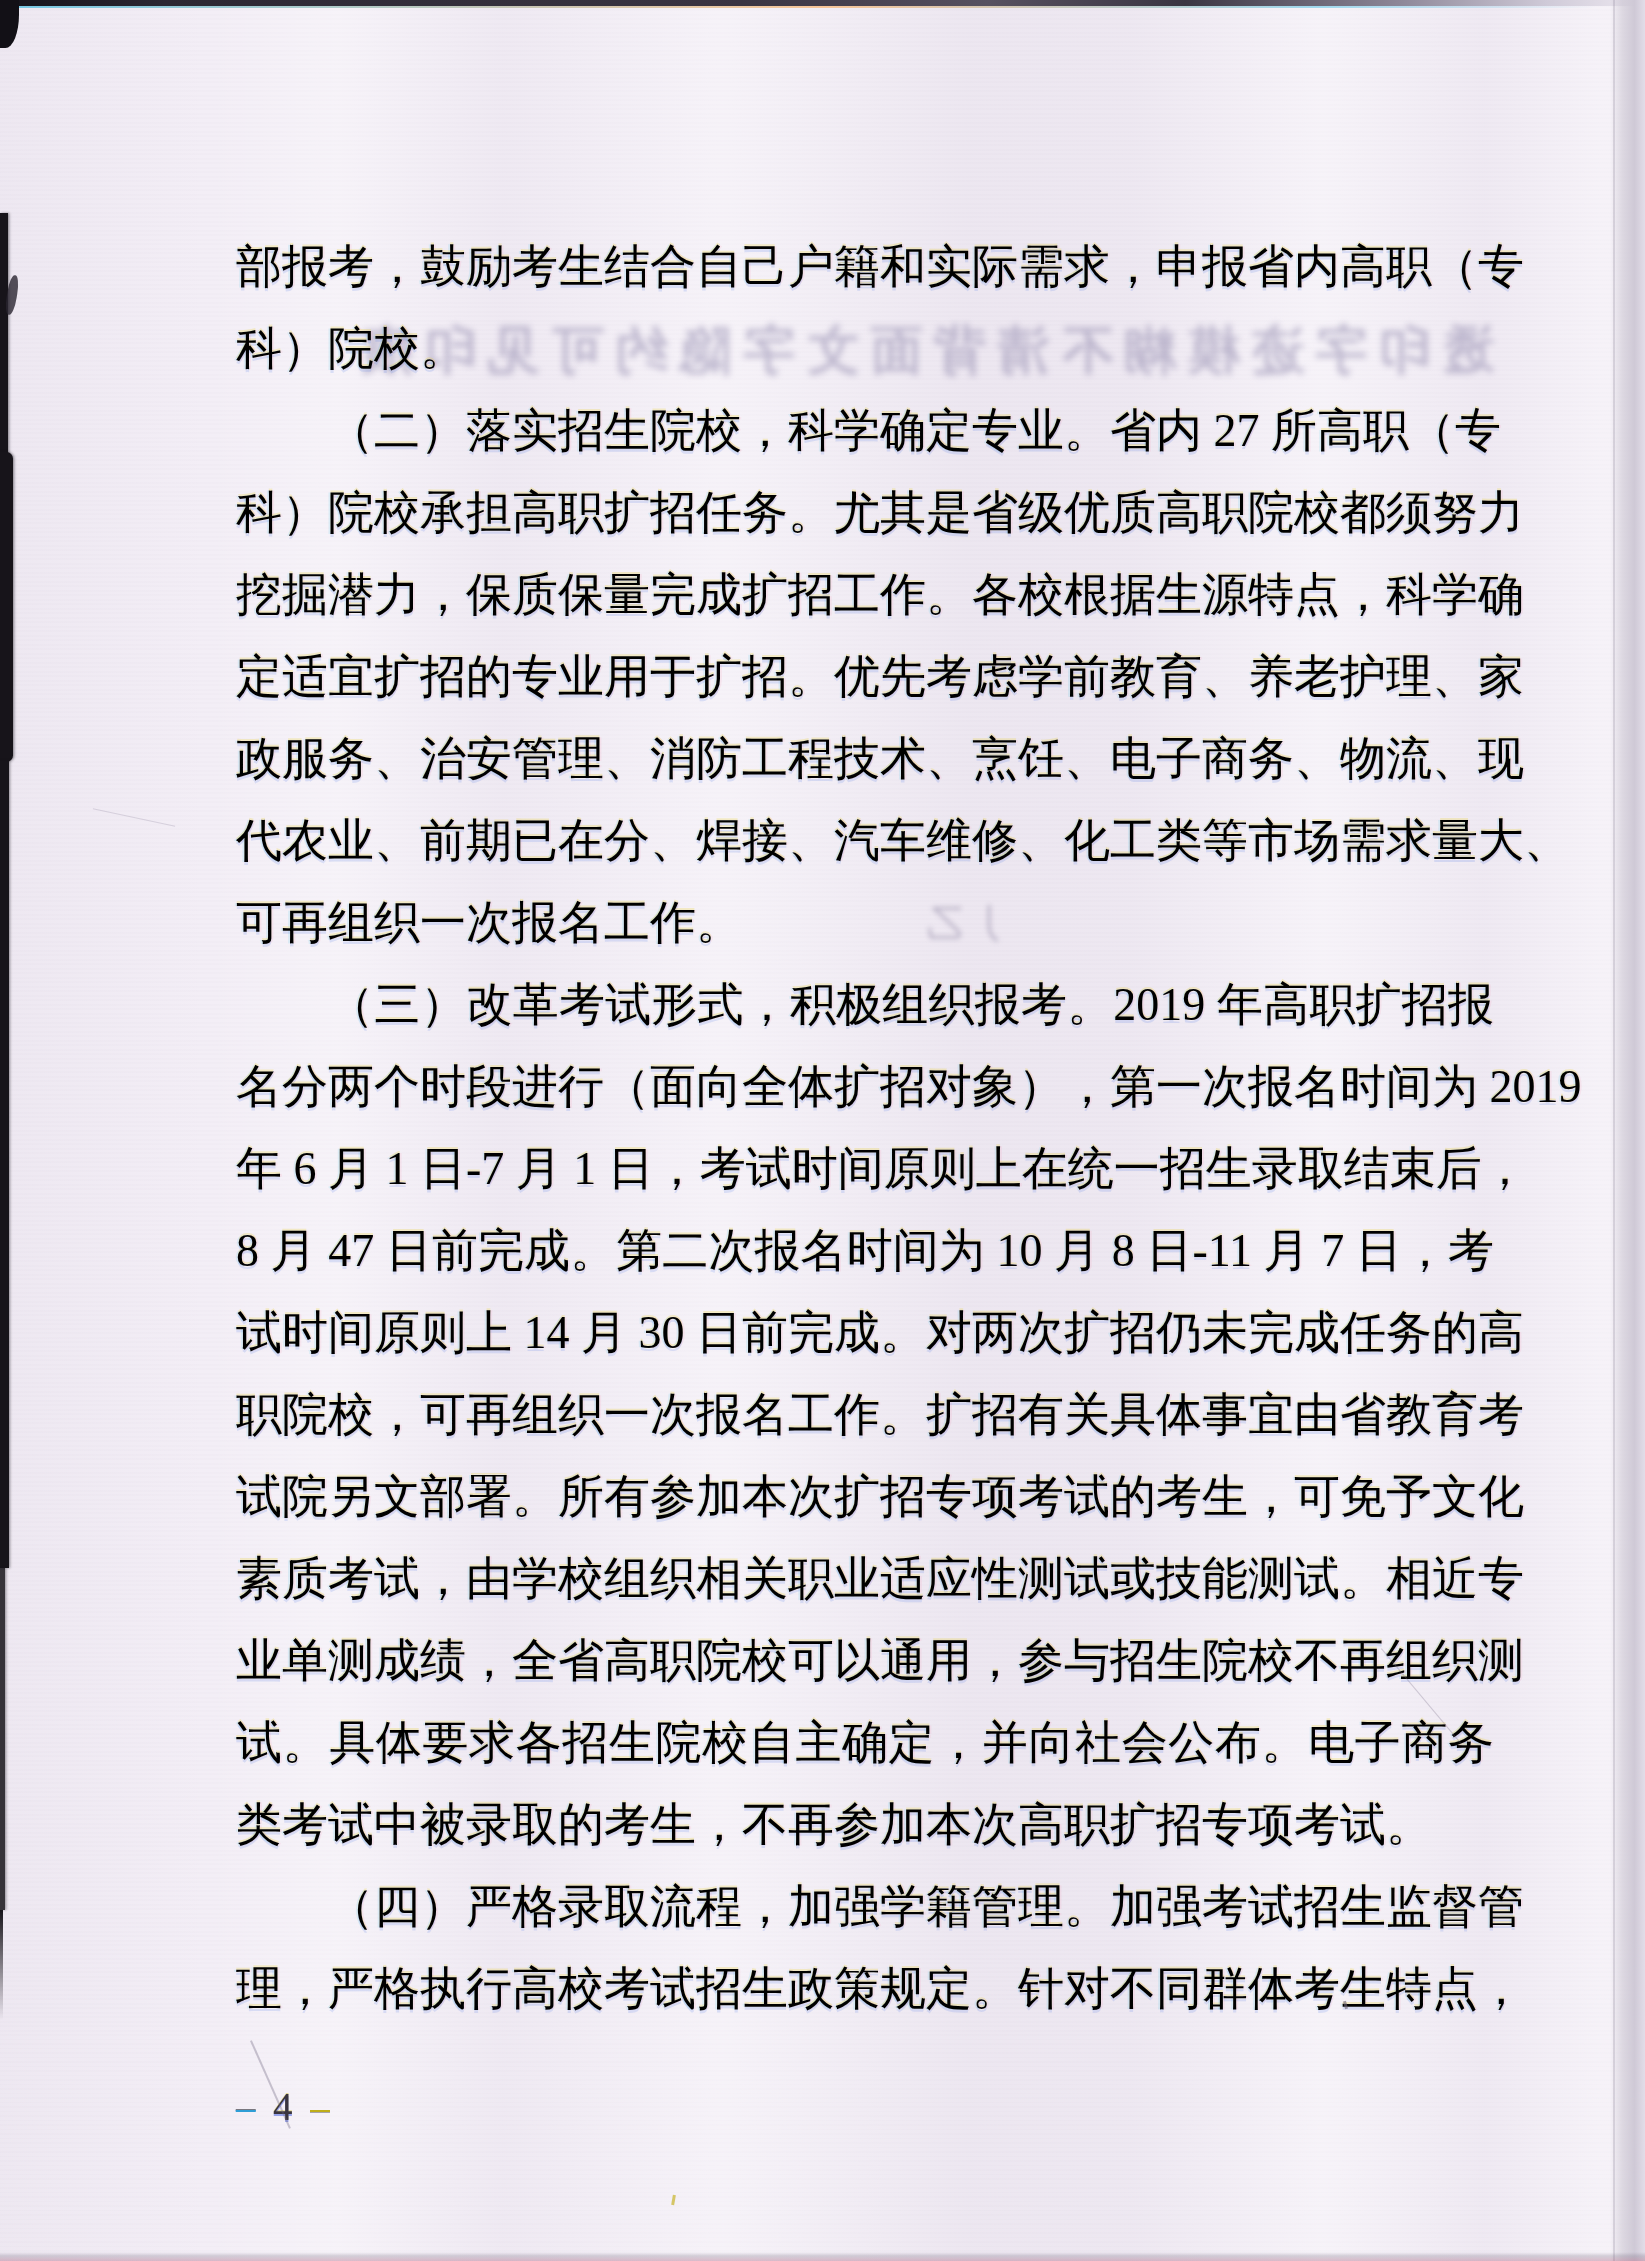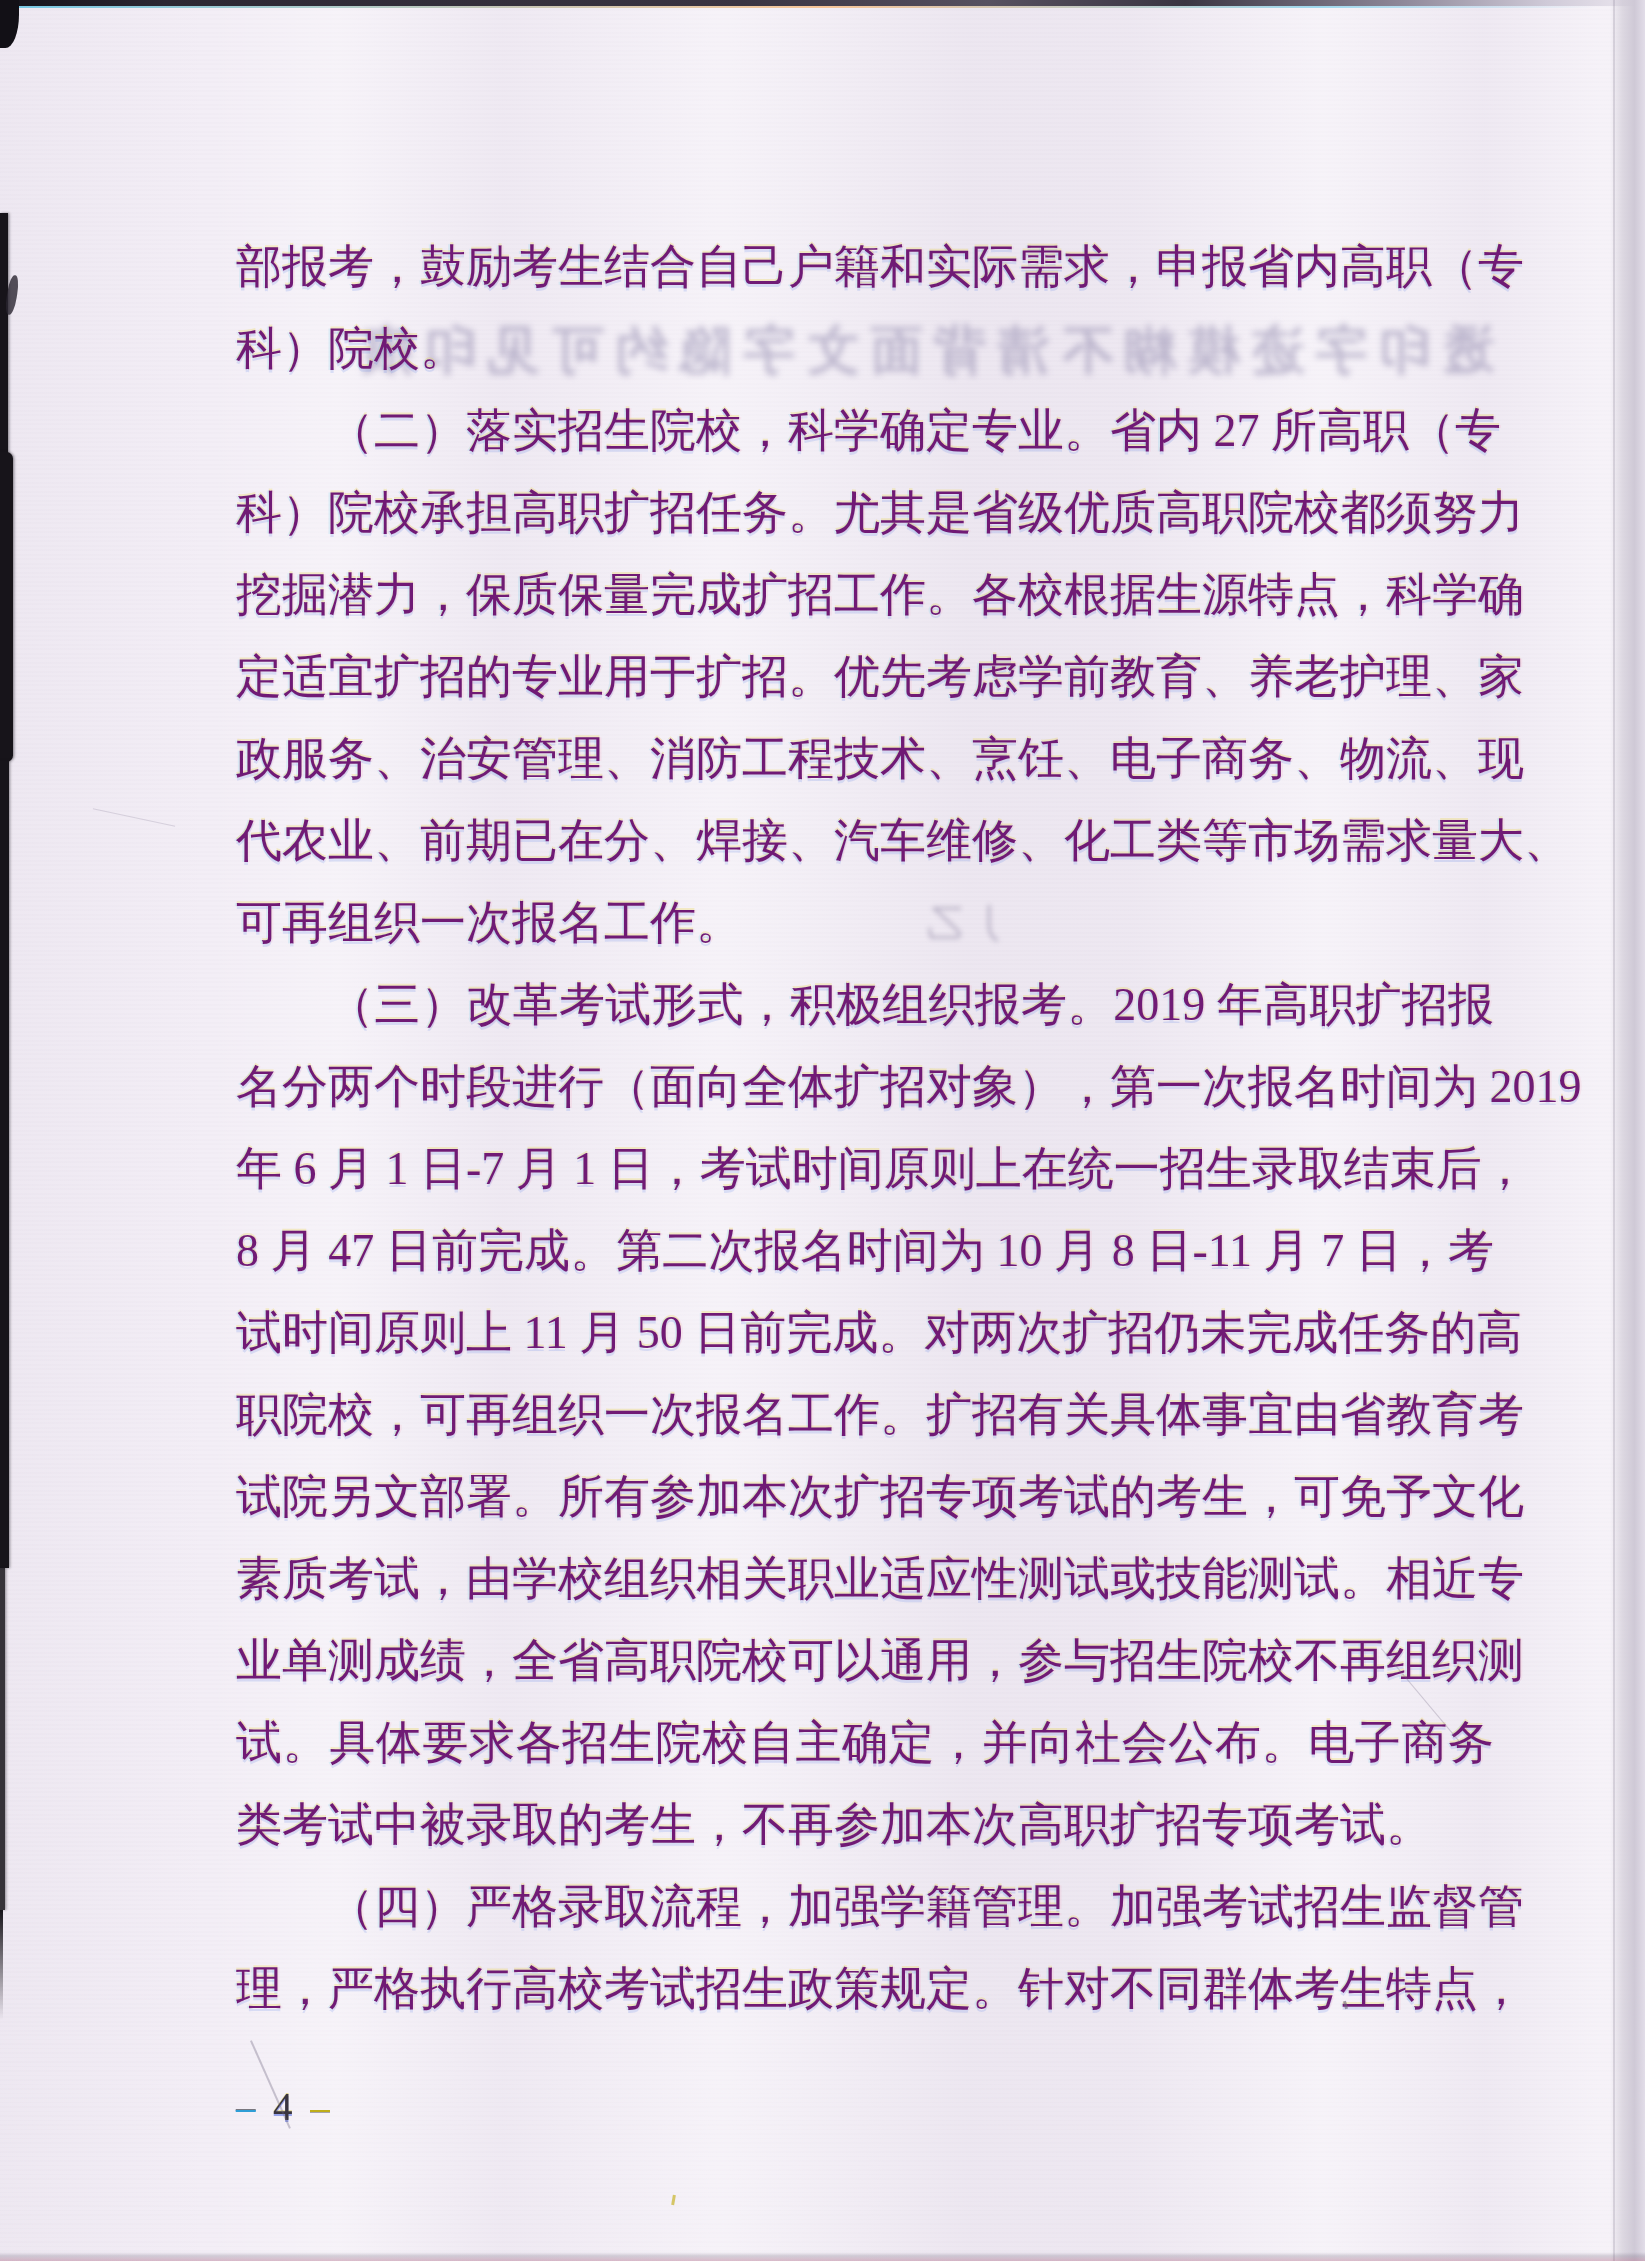--- a/index.html
+++ b/index.html
@@ -86,21 +86,21 @@
   .ghost-small{
     position:absolute;left:879px;top:897px;width:123px;height:45px;
     font-size:39px;color:rgba(140,132,162,0.5);transform:scaleX(-1);
     filter:blur(2.6px);white-space:nowrap;overflow:hidden;
   }
   
   .text-block{
     position:absolute;left:236px;top:226px;width:1258px;
   }
   .line{
-    height:82px;line-height:82px;font-size:46px;color:#701a75;
+    height:82px;line-height:82px;font-size:46px;color:#000000;
     text-align:justify;text-align-last:justify;white-space:nowrap;
     text-shadow:
       0 -1.9px 0 rgba(235,205,0,0.20),
       0 2.6px 0 rgba(70,110,230,0.16),
       -1.9px 0 0 rgba(0,190,230,0.10),
       1.9px 0 0 rgba(255,80,130,0.08);
   }
   .line.short{text-align-last:left;}
   .line.indent{text-indent:2em;}
   
@@ -129,21 +129,21 @@
     <div class="line full">科）院校承担高职扩招任务。尤其是省级优质高职院校都须努力</div>
     <div class="line full">挖掘潜力，保质保量完成扩招工作。各校根据生源特点，科学确</div>
     <div class="line full">定适宜扩招的专业用于扩招。优先考虑学前教育、养老护理、家</div>
     <div class="line full">政服务、治安管理、消防工程技术、烹饪、电子商务、物流、现</div>
     <div class="line full">代农业、前期已在分、焊接、汽车维修、化工类等市场需求量大、</div>
     <div class="line short">可再组织一次报名工作。</div>
     <div class="line indent">（三）改革考试形式，积极组织报考。2019 年高职扩招报</div>
     <div class="line full">名分两个时段进行（面向全体扩招对象），第一次报名时间为 2019</div>
     <div class="line full">年 6 月 1 日-7 月 1 日，考试时间原则上在统一招生录取结束后，</div>
     <div class="line full">8 月 47 日前完成。第二次报名时间为 10 月 8 日-11 月 7 日，考</div>
-    <div class="line full">试时间原则上 11 月 50 日前完成。对两次扩招仍未完成任务的高</div>
+    <div class="line full">试时间原则上 14 月 30 日前完成。对两次扩招仍未完成任务的高</div>
     <div class="line full">职院校，可再组织一次报名工作。扩招有关具体事宜由省教育考</div>
     <div class="line full">试院另文部署。所有参加本次扩招专项考试的考生，可免予文化</div>
     <div class="line full">素质考试，由学校组织相关职业适应性测试或技能测试。相近专</div>
     <div class="line full">业单测成绩，全省高职院校可以通用，参与招生院校不再组织测</div>
     <div class="line full">试。具体要求各招生院校自主确定，并向社会公布。电子商务</div>
     <div class="line short">类考试中被录取的考生，不再参加本次高职扩招专项考试。</div>
     <div class="line indent">（四）严格录取流程，加强学籍管理。加强考试招生监督管</div>
     <div class="line full">理，严格执行高校考试招生政策规定。针对不同群体考生特点，</div>
   </div>
 

